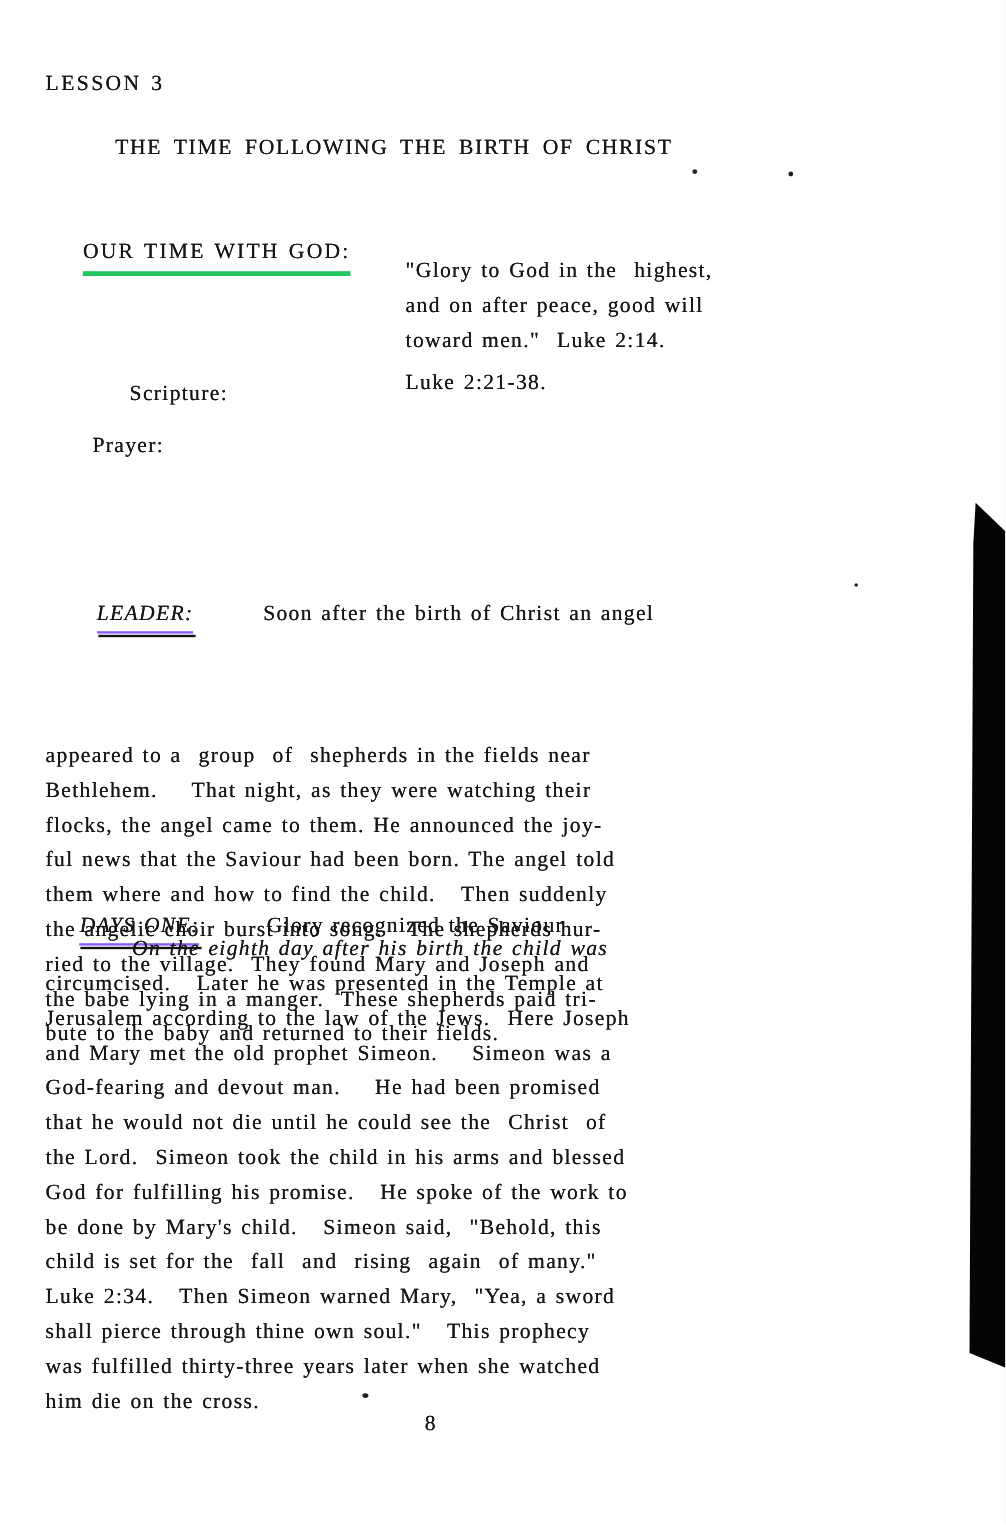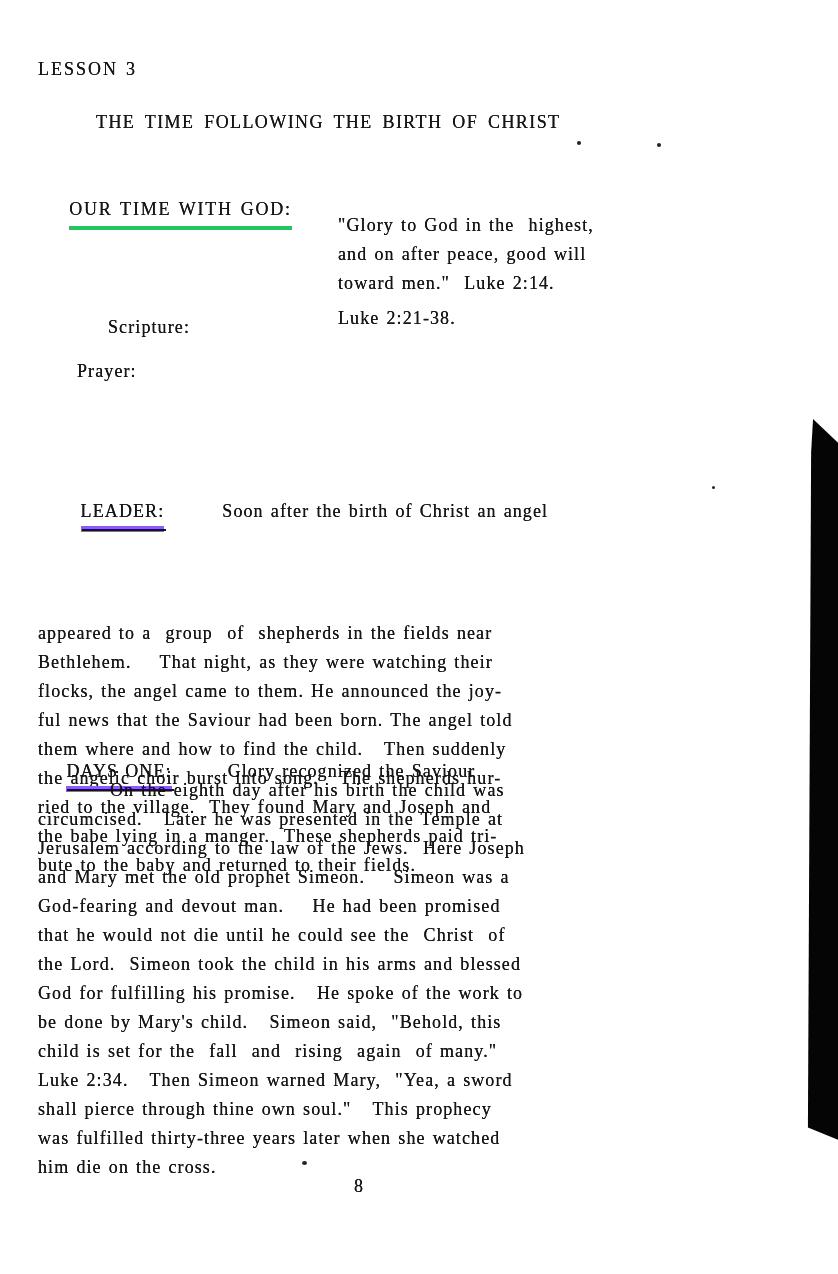--- a/index.html
+++ b/index.html
@@ -28,41 +28,42 @@
   .title    { left: 96px;  top: 108px; letter-spacing: 1.4px; word-spacing: 4px; }
   .sec-head { left: 38px;  top: 166px; letter-spacing: 1.8px; }
   .ul-heavy {
     display: inline-block;
     border-bottom: 4px solid #22c55e;
     padding-bottom: 2px;
   }
   .ul2 {
     display: inline-block;
     position: relative;
-    border-bottom: 6px solid #8b5cf6;
+    border-bottom: 2px solid #8b5cf6;
     padding-bottom: 0px;
+    font-style: italic;
   }
   .ul2::after {
     content: "";
     position: absolute;
     left: 1px; right: -2px; bottom: -5px;
     height: 2px;
     background: #141414;
   }
   .mv-label { left: 77px;  top: 213px; }
   .mv-lines { left: 338px; top: 211px; }
   .sc-label { left: 77px;  top: 313px; margin-left: 31px; }
   .sc-value { left: 338px; top: 304px; }
   .pr-label { left: 77px;  top: 357px; }
   .leader-block  { left: 38px; top: 410px; width: 710px; }
   .gap  { margin-left: 58px; text-align: center; }
   .gap2 { margin-left: 56px; }
   .partone-head { left: 38px; top: 728px; }
   .partone-body { left: 38px; top: 776px; width: 710px; }
-  .partone-body .tline:first-child { padding-left: 72px; }
+  .partone-body .tline:first-child { padding-left: 72px; font-style: italic; }
   .tline { white-space: pre; }
   .pagenum { left: 354px; top: 1172px; }
   .scan-bar {
     position: absolute;
     left: 806px; top: 419px;
     width: 32px; height: 723px;
     background: #050505;
     clip-path: polygon(22% 0%, 100% 3.3%, 100% 99.7%, 6% 98%, 16% 4.6%);
   }
   .speck {

